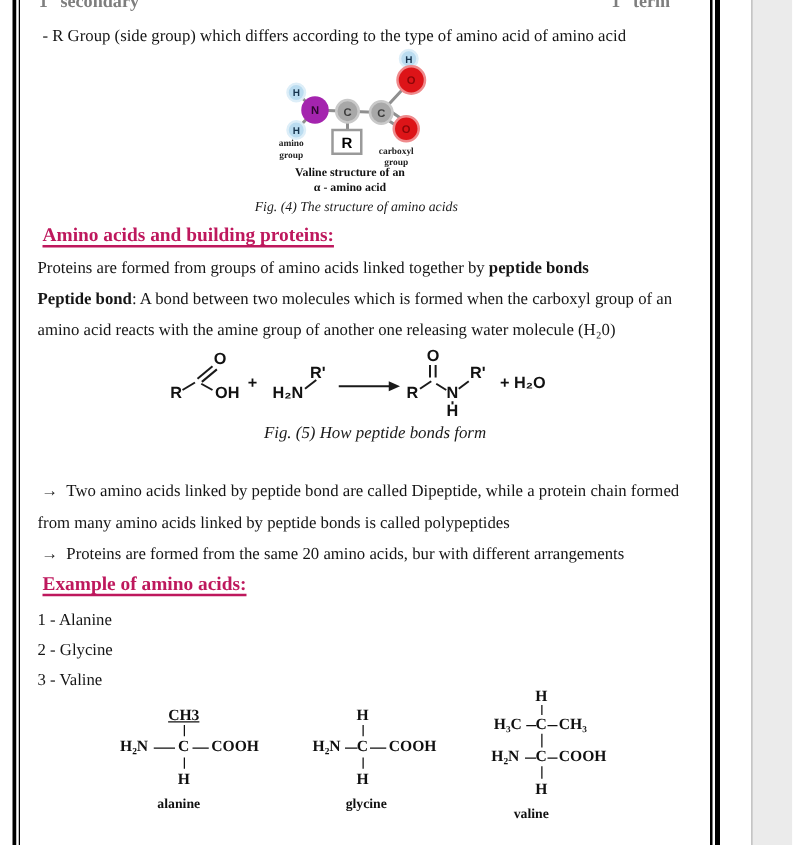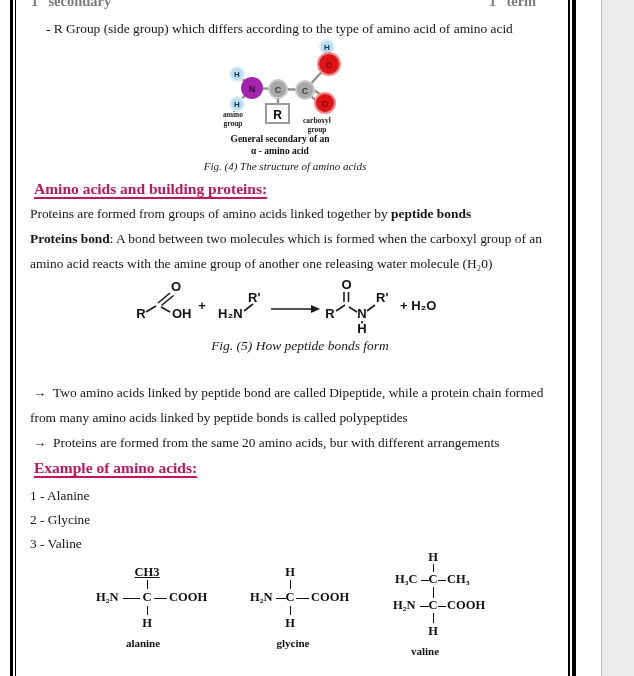--- a/index.html
+++ b/index.html
@@ -48,21 +48,21 @@
 
   <div class="vline" style="left:10px;width:3px;"></div>
   <div class="vline" style="left:14.5px;width:1.5px;"></div>
   <div class="vline" style="left:568px;width:2px;"></div>
   <div class="vline" style="left:572px;width:4px;"></div>
   <div class="outside"></div>
 
   <div class="hdr" style="left:31px;"><span>1</span><sup>st</sup><span> secondary</span></div>
   <div class="hdr" style="left:489px;"><span>1</span><sup>st</sup><span> term</span></div>
 
-  <div class="txt" style="left:46px;top:21px;">- R Group (side group) which differs according to the type of amino acid of amino acid</div>
+  <div class="txt" style="left:34px;top:21px;">- R Group (side group) which differs according to the type of amino acid of amino acid</div>
 
   <svg style="left:190px;top:42px;" width="232" height="86">
     <g>
       <line class="bond4" x1="137" y1="5" x2="139" y2="22"></line>
       <line class="bond4" x1="139" y1="22" x2="115" y2="48"></line>
       <line class="bond4" x1="113" y1="49" x2="132" y2="62"></line>
       <line class="bond4" x1="118" y1="44" x2="137" y2="57"></line>
       <line class="bond4" x1="47" y1="32" x2="62" y2="46"></line>
       <line class="bond4" x1="47" y1="62" x2="62" y2="46"></line>
       <line class="bond4" x1="62" y1="46" x2="88" y2="47"></line>
@@ -108,28 +108,28 @@
   </svg>
   <div class="tinylabel" style="left:211px;top:111px;width:44px;">
     <div>amino</div>
       <div>group</div>
   </div>
   <div class="tinylabel" style="left:293px;top:117px;width:48px;">
     <div>carboxyl</div>
       <div>group</div>
   </div>
   <div class="figtitle" style="left:150px;top:133px;width:260px;">
-    <div>General secondary of an</div>
+    <div>Valine structure of an</div>
       <div>α - amino acid</div>
   </div>
   <div class="caption" style="left:120px;top:160px;width:330px;font-size:11px;">Fig. (4) The structure of amino acids</div>
 
   <div class="heading" style="left:34px;top:180px;">Amino acids and building proteins:</div>
   <div class="txt" style="left:30px;top:206px;"><span>Proteins are formed from groups of amino acids linked together by </span><b>peptide bonds</b></div>
-  <div class="txt" style="left:30px;top:231px;"><b>Proteins bond</b><span>: A bond between two molecules which is formed when the carboxyl group of an</span></div>
+  <div class="txt" style="left:30px;top:231px;"><b>Peptide bond</b><span>: A bond between two molecules which is formed when the carboxyl group of an</span></div>
   <div class="txt" style="left:30px;top:256px;">amino acid reacts with the amine group of another one releasing water molecule (H₂0)</div>
 
   <svg class="skel" style="left:108px;top:278px;" width="440" height="58">
     <g>
       <line x1="38" y1="34" x2="48" y2="28"></line>
       <line x1="50" y1="25" x2="62" y2="15"></line>
       <line x1="53.5" y1="27.5" x2="65.5" y2="17.5"></line>
       <line x1="53" y1="29" x2="62" y2="34"></line>
       <text text-anchor="middle" x="68" y="13">O</text>
       <text text-anchor="middle" x="33" y="40">R</text>

